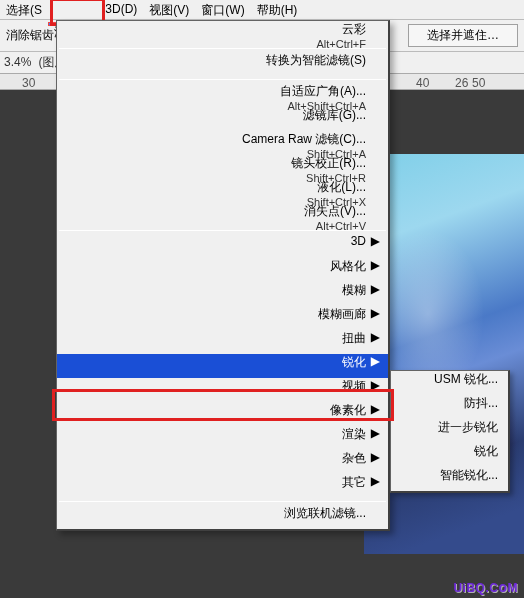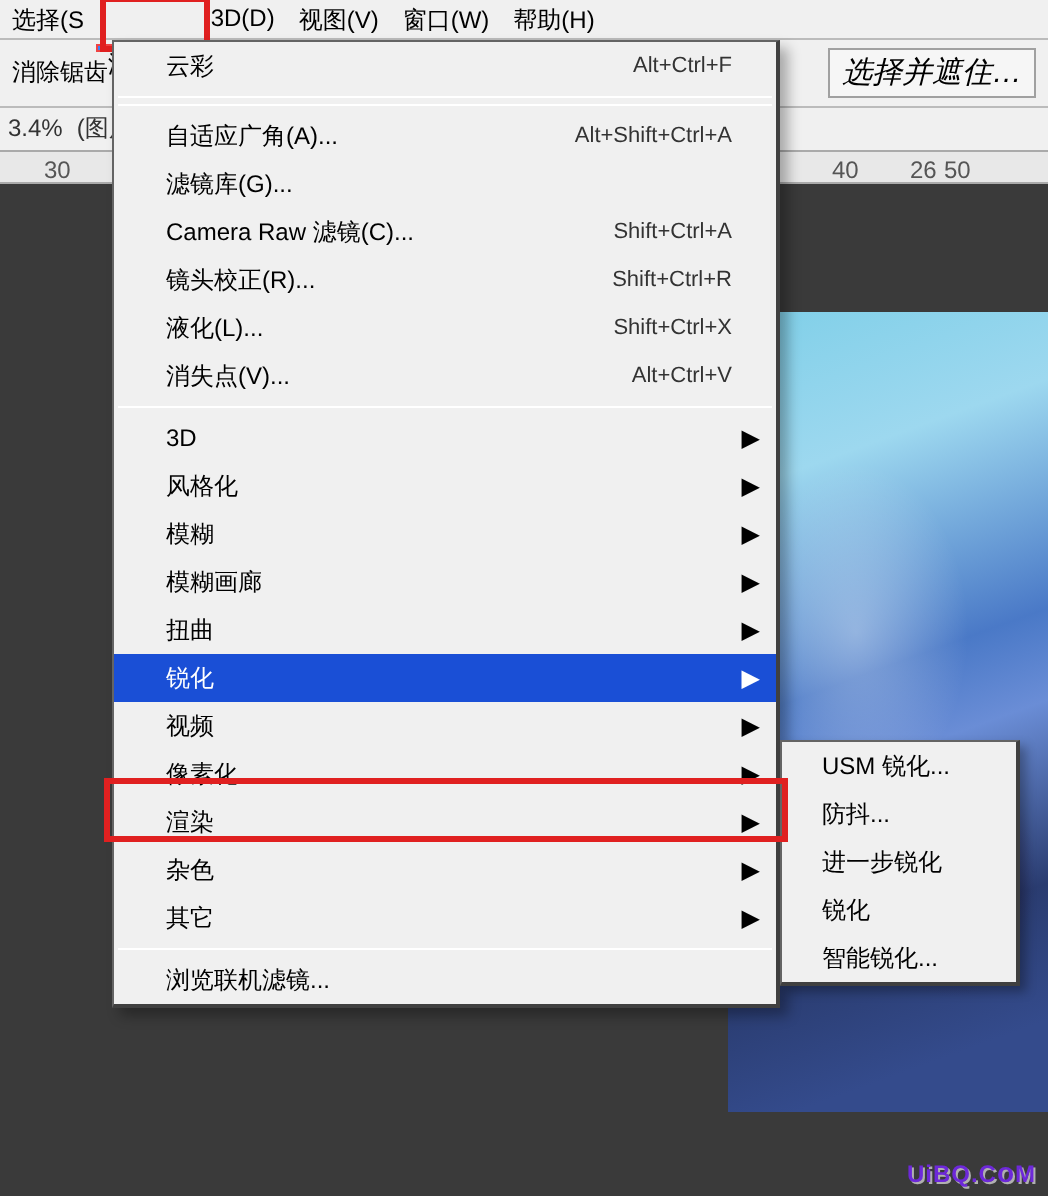--- a/index.html
+++ b/index.html
@@ -3,45 +3,45 @@
 <meta charset="utf-8">
 <style>
 * { margin:0; padding:0; box-sizing:border-box; font-family:"Microsoft YaHei","SimSun",sans-serif; font-size:12px; }
 body { background:#c0c0c0; width:524px; height:598px; position:relative; overflow:hidden; }
 .menubar { display:flex; background:#f0f0f0; border-bottom:1px solid #bbb; height:20px; }
 .menubar-item { padding:2px 6px; cursor:pointer; }
 .menubar-item.active { background:#3b82f6; border:1px solid #ef4444; padding:1px 5px;margin-top:22px; }
 .tab-red { position:absolute; border:3px solid #e02020; top:-2px; left:50px; width:55px; height:28px; pointer-events:none; }
 .options-bar { background:#f0f0f0; border-bottom:1px solid #bbb; padding:4px 6px; }
 .options-inner { display:flex; align-items:center; gap:6px; }
-.selbtn { border:1px solid #a0a0a0; background:#f6f6f6; padding:2px 6px; font-size:15px; white-space:nowrap;font-style:italic; }
+.selbtn { border:1px solid #a0a0a0; background:#f6f6f6; padding:2px 18px; font-size:12px; white-space:nowrap; }
 .status-bar { background:#f0f0f0; border-bottom:1px solid #aaa; padding:2px 4px; font-size:11px; color:#333; }
 .ruler { background:#e8e8e8; height:16px; border-bottom:1px solid #aaa; position:relative; overflow:hidden; font-size:9px; color:#555; }
 .ruler span { position:absolute; top:2px; }
 .canvas-zone { background:#3a3a3a; position:relative; height:520px; }
 .artwork { position:absolute; right:0; top:64px; width:160px; height:400px;
   background:linear-gradient(160deg,#7fcfe8 0%,#9dd8ef 20%,#4a79c7 45%,#6a8dd6 55%,#2a3c70 75%,#344b8c 90%);
   overflow:hidden; }
 .artwork::before { content:""; position:absolute; inset:0;
   background:radial-gradient(ellipse 80px 120px at 40% 40%,rgba(255,255,255,.35),transparent 70%),
              radial-gradient(ellipse 60px 90px at 70% 70%,rgba(70,40,120,.5),transparent 70%); }
 .dropdown { position:absolute; top:20px; left:56px; width:334px; background:#f0f0f0;
   border:1px solid #646464; border-right:2px solid #404040; border-bottom:2px solid #404040;
   box-shadow:4px 4px 6px rgba(0,0,0,.3); }
-.d-row { display:flex; align-items:center; height:24px; padding:0 22px 0 26px; cursor:default; position:relative; }
+.d-row { display:flex; align-items:flex-end; height:24px; padding:0 22px 0 26px; cursor:default; position:relative;flex-direction:column; }
 .d-row .lbl { flex:1; }
 .d-row .sc { color:#333; font-size:11px; }
 .d-row .arrow { position:absolute; right:8px; }
 .d-row.hl { background:#1a4fd6; color:#fff; }
 .d-sep { height:1px; background:#a0a0a0; margin:3px 2px; border-bottom:1px solid #fff; }
 .red-row { position:absolute; border:3px solid #e02020; left:52px; top:389px; width:342px; height:32px; pointer-events:none; z-index:5; }
 .sub { position:absolute; top:370px; left:390px; width:120px; background:#f0f0f0;
   border:1px solid #646464; border-right:2px solid #404040; border-bottom:2px solid #404040;
   box-shadow:3px 3px 5px rgba(0,0,0,.3); }
-.sub .d-row { padding:0 24px 0 20px; }
+.sub .d-row { padding:0 10px 0 20px; }
 .wm { position:absolute; right:6px; bottom:2px; font-size:16px; font-weight:bold; color:#6d28d9;
   text-shadow:1px 1px 0 rgba(255,255,255,.6); letter-spacing:.5px; }
 .wm small { font-size:14px; }
 </style>
 </head>
 <body>
 
 <div class="menubar">
   <div class="menubar-item">选择(S</div>
   <div class="menubar-item active">滤镜(T)</div>
@@ -75,20 +75,23 @@
 <div class="canvas-zone">
   <div class="artwork"></div>
 </div>
 
 <div class="dropdown">
   <div class="d-row">
     <span class="lbl">云彩</span>
     <span class="sc">Alt+Ctrl+F</span>
   </div>
   <div class="d-sep"></div>
+  <div class="d-row">
+    <span class="lbl">转换为智能滤镜(S)</span>
+  </div>
   <div class="d-sep"></div>
 
   <div class="d-row">
     <span class="lbl">自适应广角(A)...</span>
     <span class="sc">Alt+Shift+Ctrl+A</span>
   </div>
   <div class="d-row">
     <span class="lbl">滤镜库(G)...</span>
     <span class="sc"></span>
   </div>

